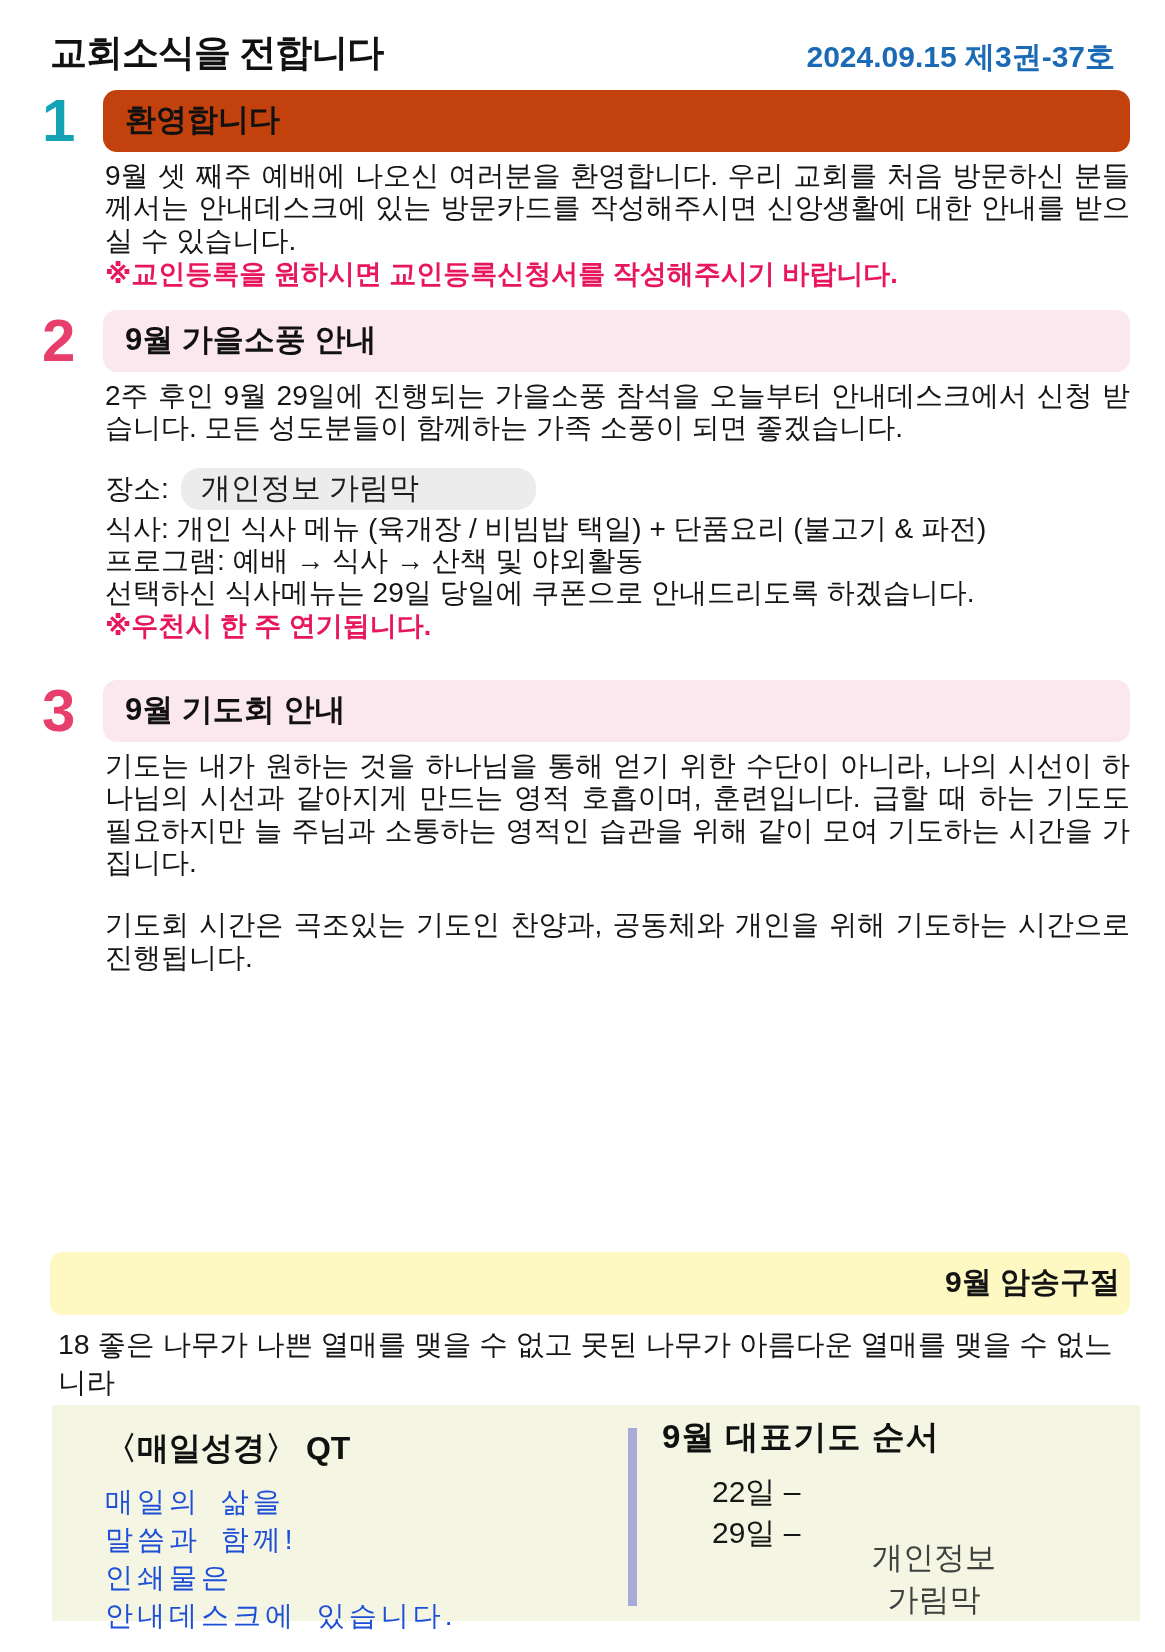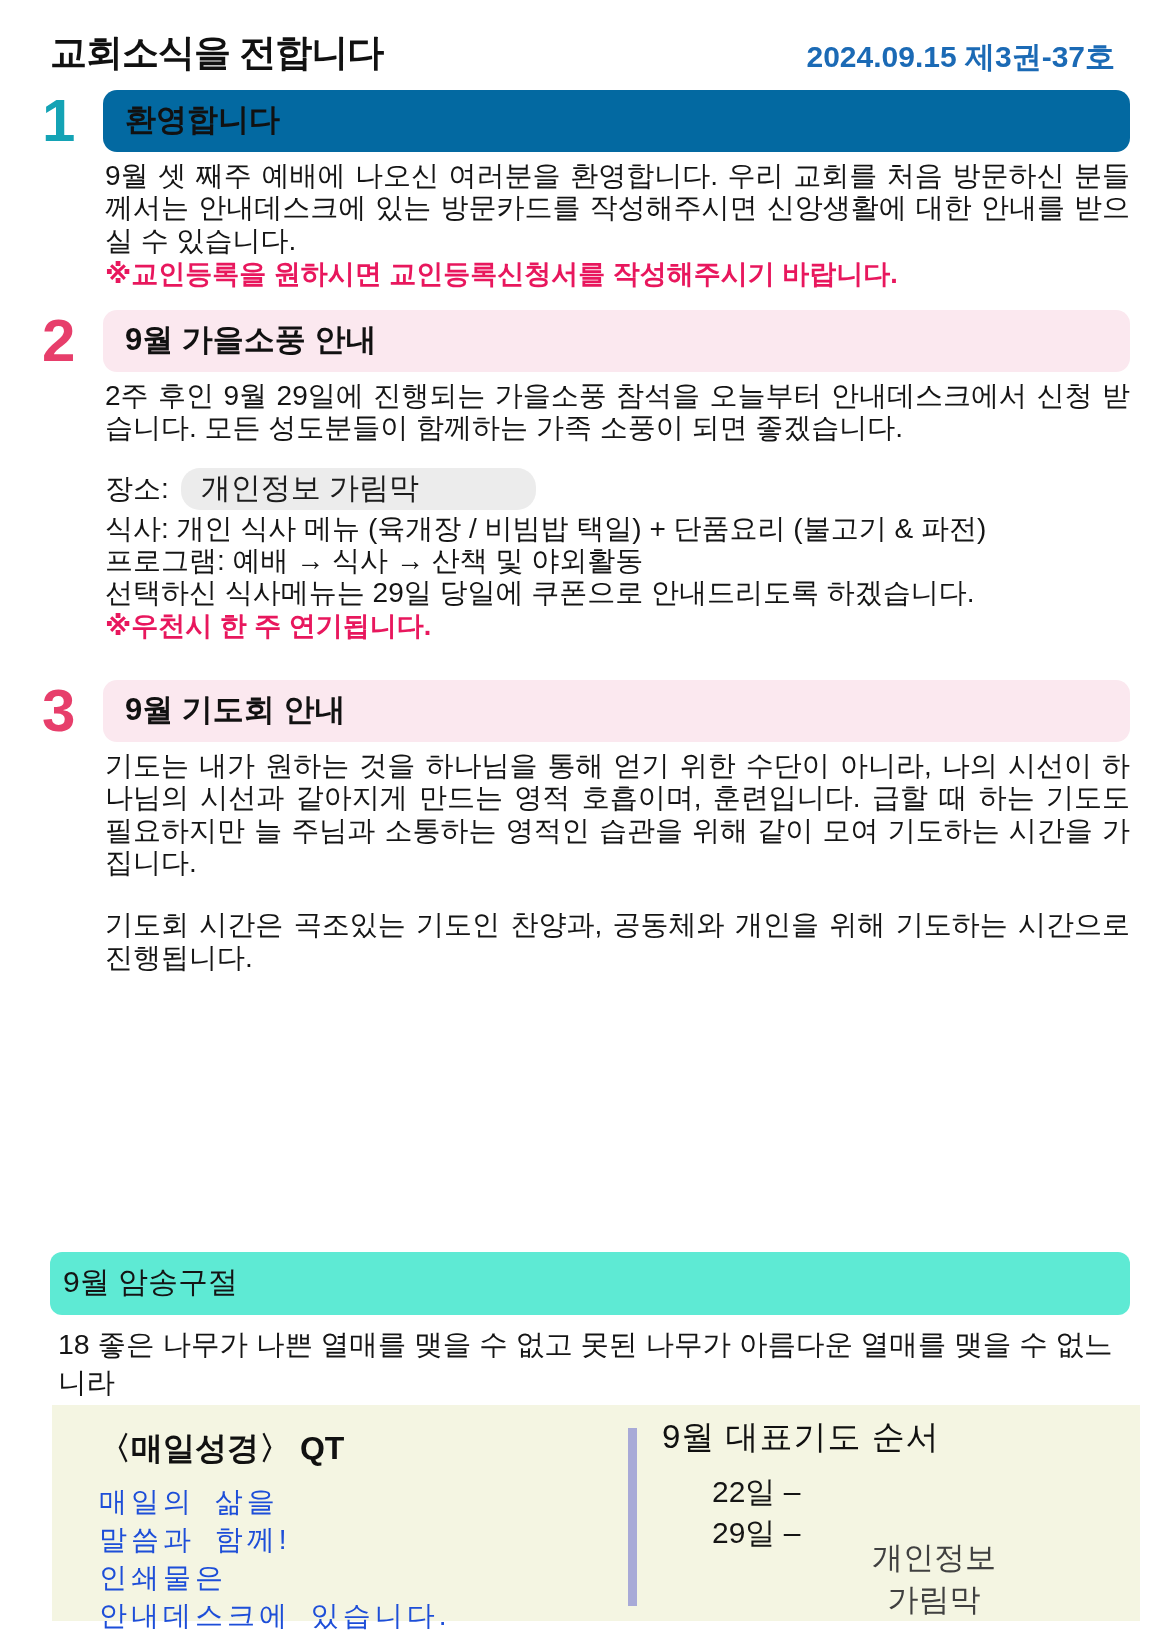--- a/index.html
+++ b/index.html
@@ -23,21 +23,21 @@
 
   
   .sec-head { display:flex; align-items:stretch; margin:0 35px 0 42px; }
   .sec-num  { width:61px; flex:0 0 61px; font-size:60px; font-weight:700; line-height:0.95; padding-top:2px; }
   .num-teal { color:#14a3b5; }
   .num-pink { color:#e73e6b; }
   .sec-bar  {
     flex:1; border-radius:14px; display:flex; align-items:center;
     padding:9px 20px 11px 22px; font-size:31px; font-weight:700; color:#111;
   }
-  .bar-blue { background:#0369a1; }
+  .bar-blue { background:#c2410c; }
   .bar-pink { background:#fbe8ef; }
 
   .sec-body {
     margin:8px 35px 0 105px;
     font-size:28px; line-height:1.155; text-align:justify; color:#151515;
   }
   .note-red {
     margin:0 35px 0 105px;
     font-size:27px; font-weight:600; color:#e8175d; line-height:1.15; padding-top:2px;
   }
@@ -53,37 +53,37 @@
     margin-left:12px; padding:3px 30px 5px 20px; min-width:355px;
     font-size:30px; color:#1c1c1c;
   }
   .prayer-details { margin-top:64px; }
   .prayer-details .detail-line { line-height:1.43; }
   .p2 { margin-top:30px; }
 
   
   .verse-section { position:absolute; top:1252px; left:50px; width:1090px; }
   .verse-bar {
-    width:1080px; background:#5eead4; border-radius:12px;
-    padding:10px 10px 12px 13px; font-size:30px; font-weight:400; color:#141414;
+    width:1080px; background:#fef9c3; border-radius:12px;
+    padding:10px 10px 12px 13px; font-size:30px; font-weight:700; color:#141414;text-align:right;
   }
   .verse-text { margin-top:11px; padding-left:8px; font-size:28.5px; color:#151515; }
   .verse-ref  { margin-top:8px; text-align:right; font-size:29px; color:#151515; }
 
   
   .footer-box {
     position:absolute; top:1405px; left:52px; width:1088px; height:216px;
     background:#f4f5e2;
   }
-  .qt-col { position:absolute; left:47px; top:22px; }
+  .qt-col { position:absolute; left:53px; top:22px; }
   .qt-title { font-size:32px; font-weight:700; color:#111; }
   .qt-lines { margin-top:12px; font-size:28px; letter-spacing:4px; word-spacing:8px; line-height:1.36; color:#1d4ed8; }
   .divider  { position:absolute; left:576px; top:23px; width:9px; height:178px; background:#a8aad7; }
   .prayer-col { position:absolute; left:610px; top:10px; width:450px; }
-  .prayer-title { font-size:33px; font-weight:400; letter-spacing:1px; color:#111; }
+  .prayer-title { font-size:33px; font-weight:700; letter-spacing:1px; color:#111; }
   .prayer-days { margin-top:12px; margin-left:50px; font-size:30px; line-height:1.35; color:#151515; }
   .prayer-mask {
     position:absolute; left:172px; top:122px; width:200px;
     font-size:31px; line-height:1.35; text-align:center; color:#404040;
   }
 </style>
 </head>
 <body>
 
 <div class="page">

